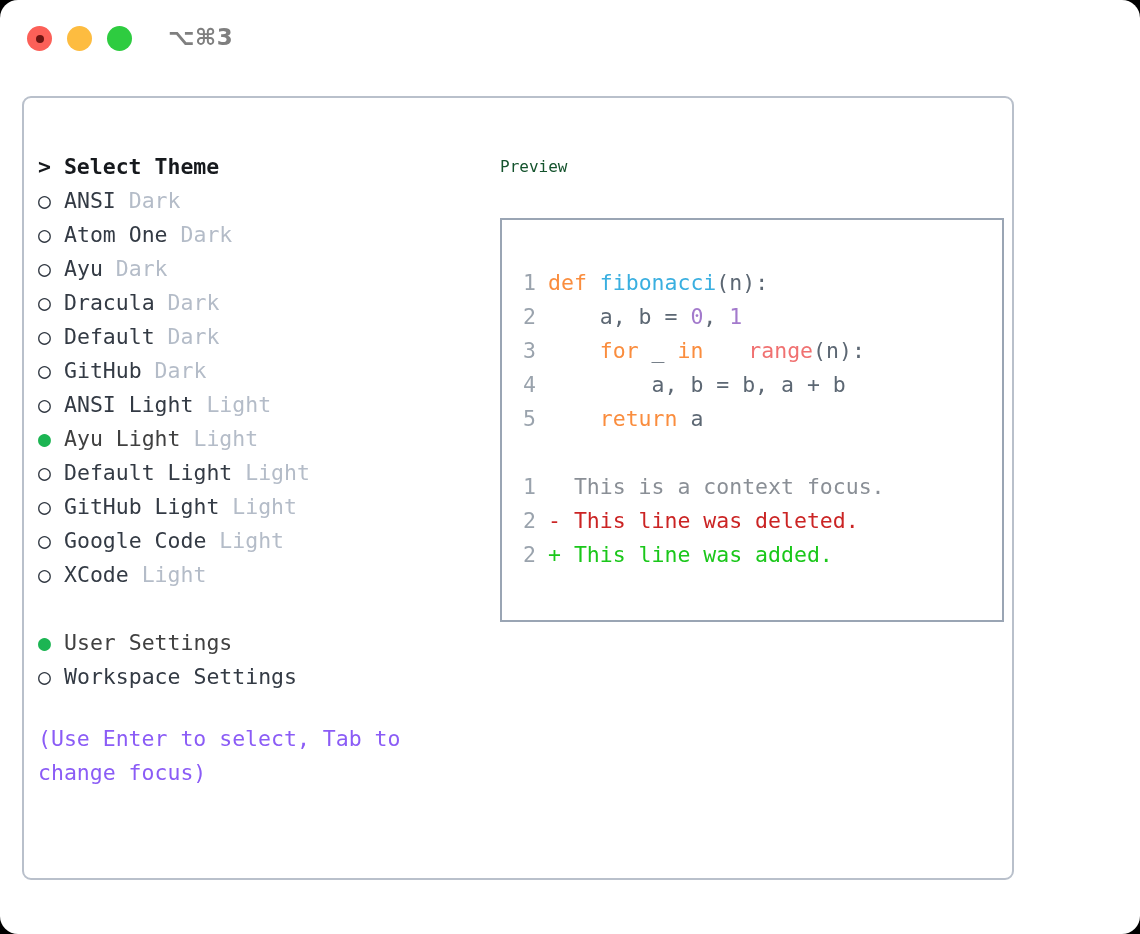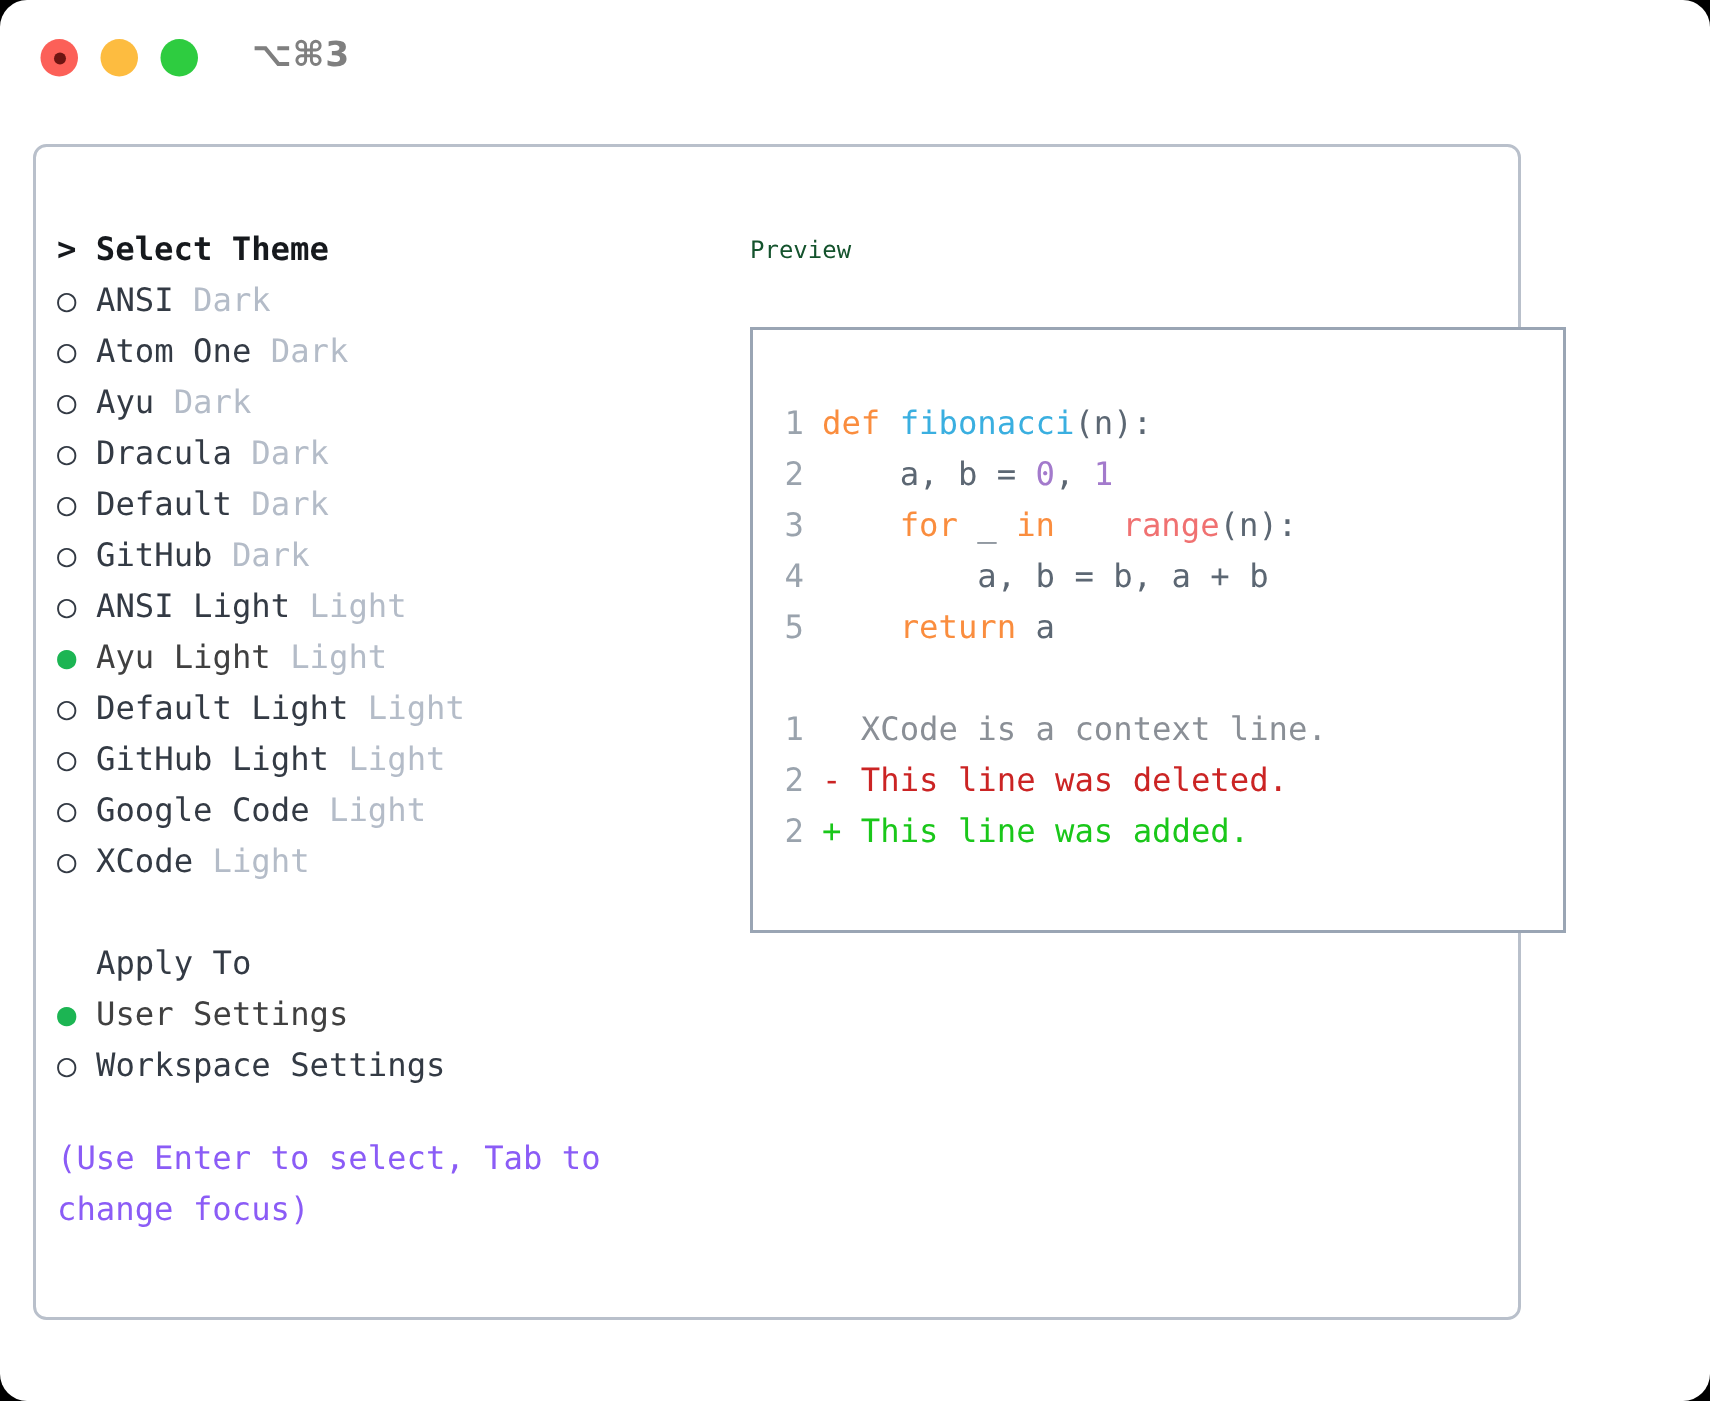--- a/index.html
+++ b/index.html
@@ -140,21 +140,21 @@
   .preview-title {
     font-size: 16px;
     line-height: 34px;
     font-weight: normal;
     color: #14532d;
     white-space: pre;
   }
 
   .preview-box {
     margin-top: 34px;
-    width: 544px;
+    width: 504px;
     height: 404px;
     box-sizing: border-box;
     border: 2px solid #9aa5b4;
     background: #ffffff;
     padding: 46px 0 0 0;
   }
 
   .code-line {
     font-size: 21.5px;
     line-height: 34px;
@@ -211,21 +211,20 @@
             <div class="line"><span class="marker">○</span><span class="item-name">ANSI Light</span><span class="badge"> Light</span></div>
             <div class="line"><span class="marker sel">●</span><span class="item-name sel">Ayu Light</span><span class="badge"> Light</span></div>
             <div class="line"><span class="marker">○</span><span class="item-name">Default Light</span><span class="badge"> Light</span></div>
             <div class="line"><span class="marker">○</span><span class="item-name">GitHub Light</span><span class="badge"> Light</span></div>
             <div class="line"><span class="marker">○</span><span class="item-name">Google Code</span><span class="badge"> Light</span></div>
             <div class="line"><span class="marker">○</span><span class="item-name">XCode</span><span class="badge"> Light</span></div>
           </div>
 
         <div class="spacer"></div>
 
-        <div class="line"><span class="marker"></span><span>Apply To</span></div>
 
         <div id="apply-items">
             <div class="line"><span class="marker sel">●</span><span class="item-name sel">User Settings</span></div>
             <div class="line"><span class="marker">○</span><span class="item-name">Workspace Settings</span></div>
           </div>
 
         <div class="hint">(Use Enter to select, Tab to change focus)</div>
       </div>
 
       <div class="right-col">
@@ -234,21 +233,21 @@
         <div class="preview-box">
           <div id="code-block">
               <div class="code-line"><span class="lineno">1</span><span class="tok-kw">def</span><span class="tok-plain"> </span><span class="tok-fn">fibonacci</span><span class="tok-plain">(n):</span></div>
               <div class="code-line"><span class="lineno">2</span><span class="tok-plain">    a, b = </span><span class="tok-num">0</span><span class="tok-plain">, </span><span class="tok-num">1</span></div>
               <div class="code-line"><span class="lineno">3</span><span class="tok-plain">    </span><span class="tok-kw">for</span><span class="tok-plain"> _ </span><span class="tok-kw">in</span><span class="tok-plain"> </span><span class="tok-builtin">range</span><span class="tok-plain">(n):</span></div>
               <div class="code-line"><span class="lineno">4</span><span class="tok-plain">        a, b = b, a + b</span></div>
               <div class="code-line"><span class="lineno">5</span><span class="tok-plain">    </span><span class="tok-kw">return</span><span class="tok-plain"> a</span></div>
             </div>
           <div class="diff-gap"></div>
           <div id="diff-block">
-              <div class="code-line"><span class="lineno">1</span><span class="diff-ctx">  XCode is a context line.</span></div>
+              <div class="code-line"><span class="lineno">1</span><span class="diff-ctx">  This is a context focus.</span></div>
               <div class="code-line"><span class="lineno">2</span><span class="diff-del">- This line was deleted.</span></div>
               <div class="code-line"><span class="lineno">2</span><span class="diff-add">+ This line was added.</span></div>
             </div>
         </div>
       </div>
 
     </div>
   </div>
 </div>
 

